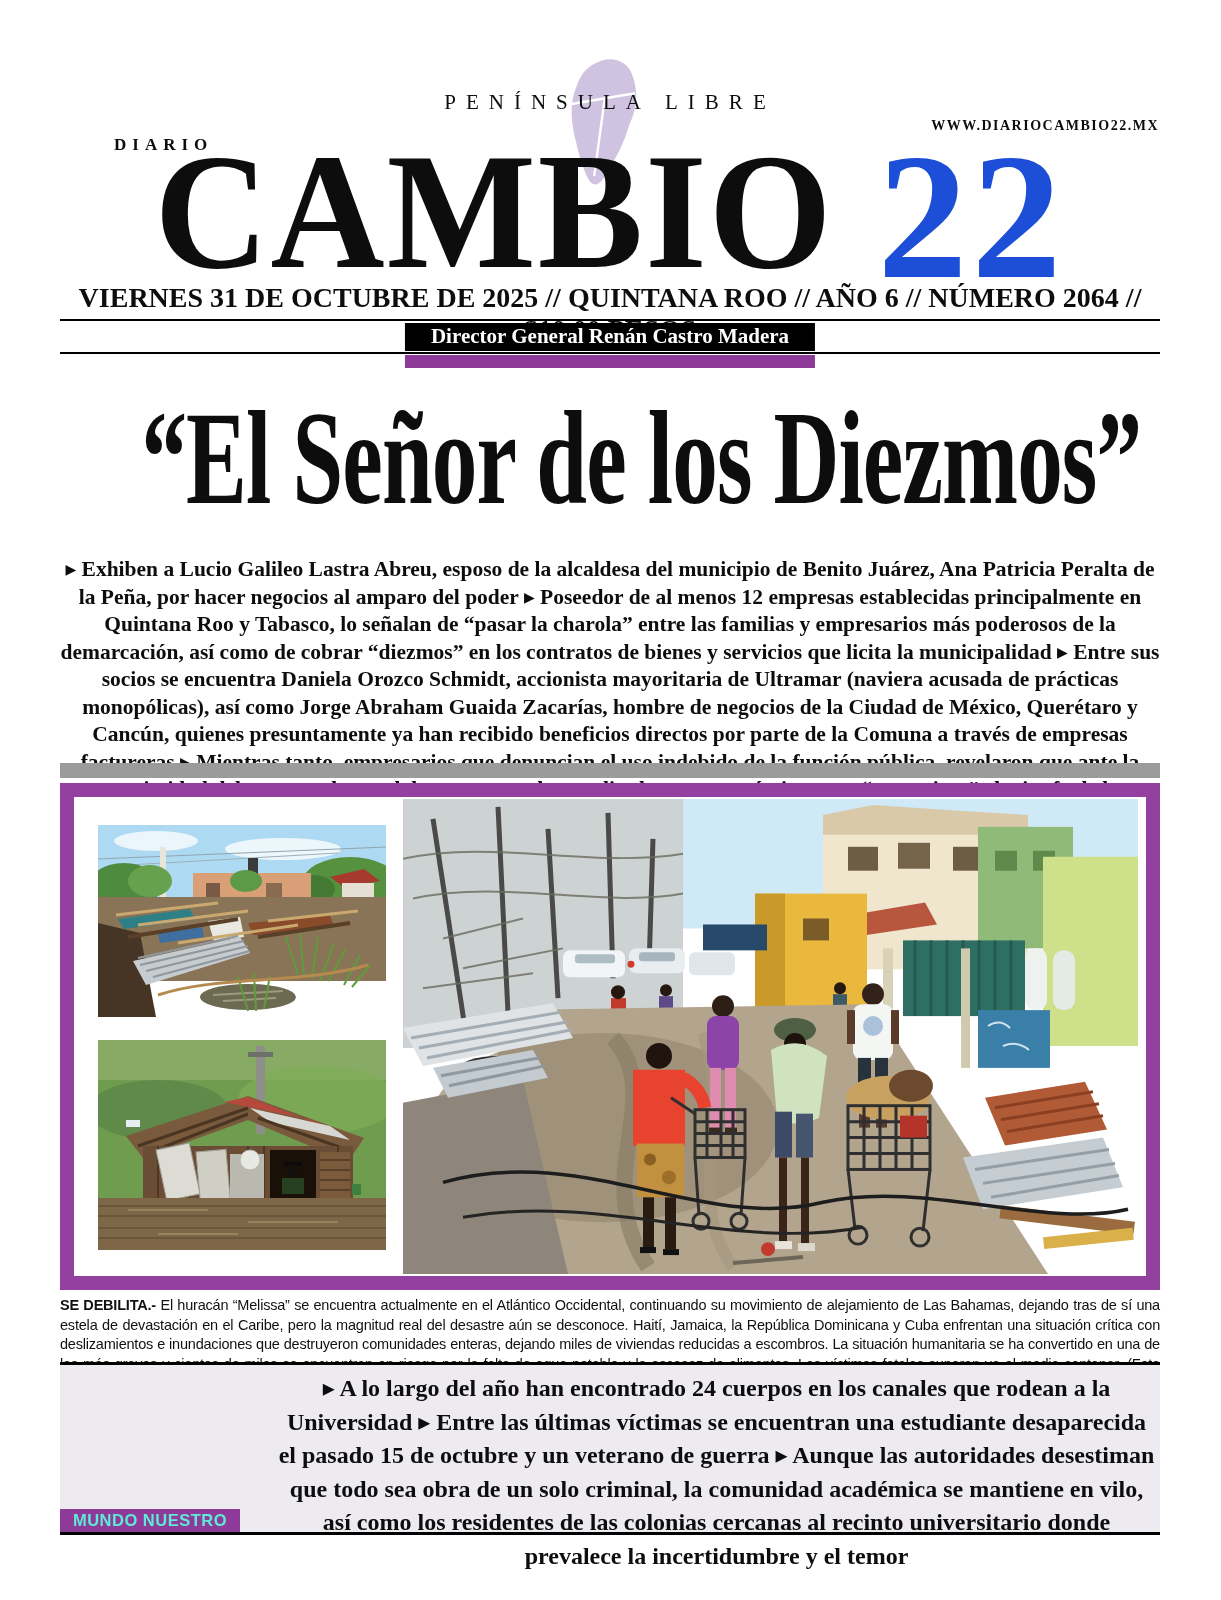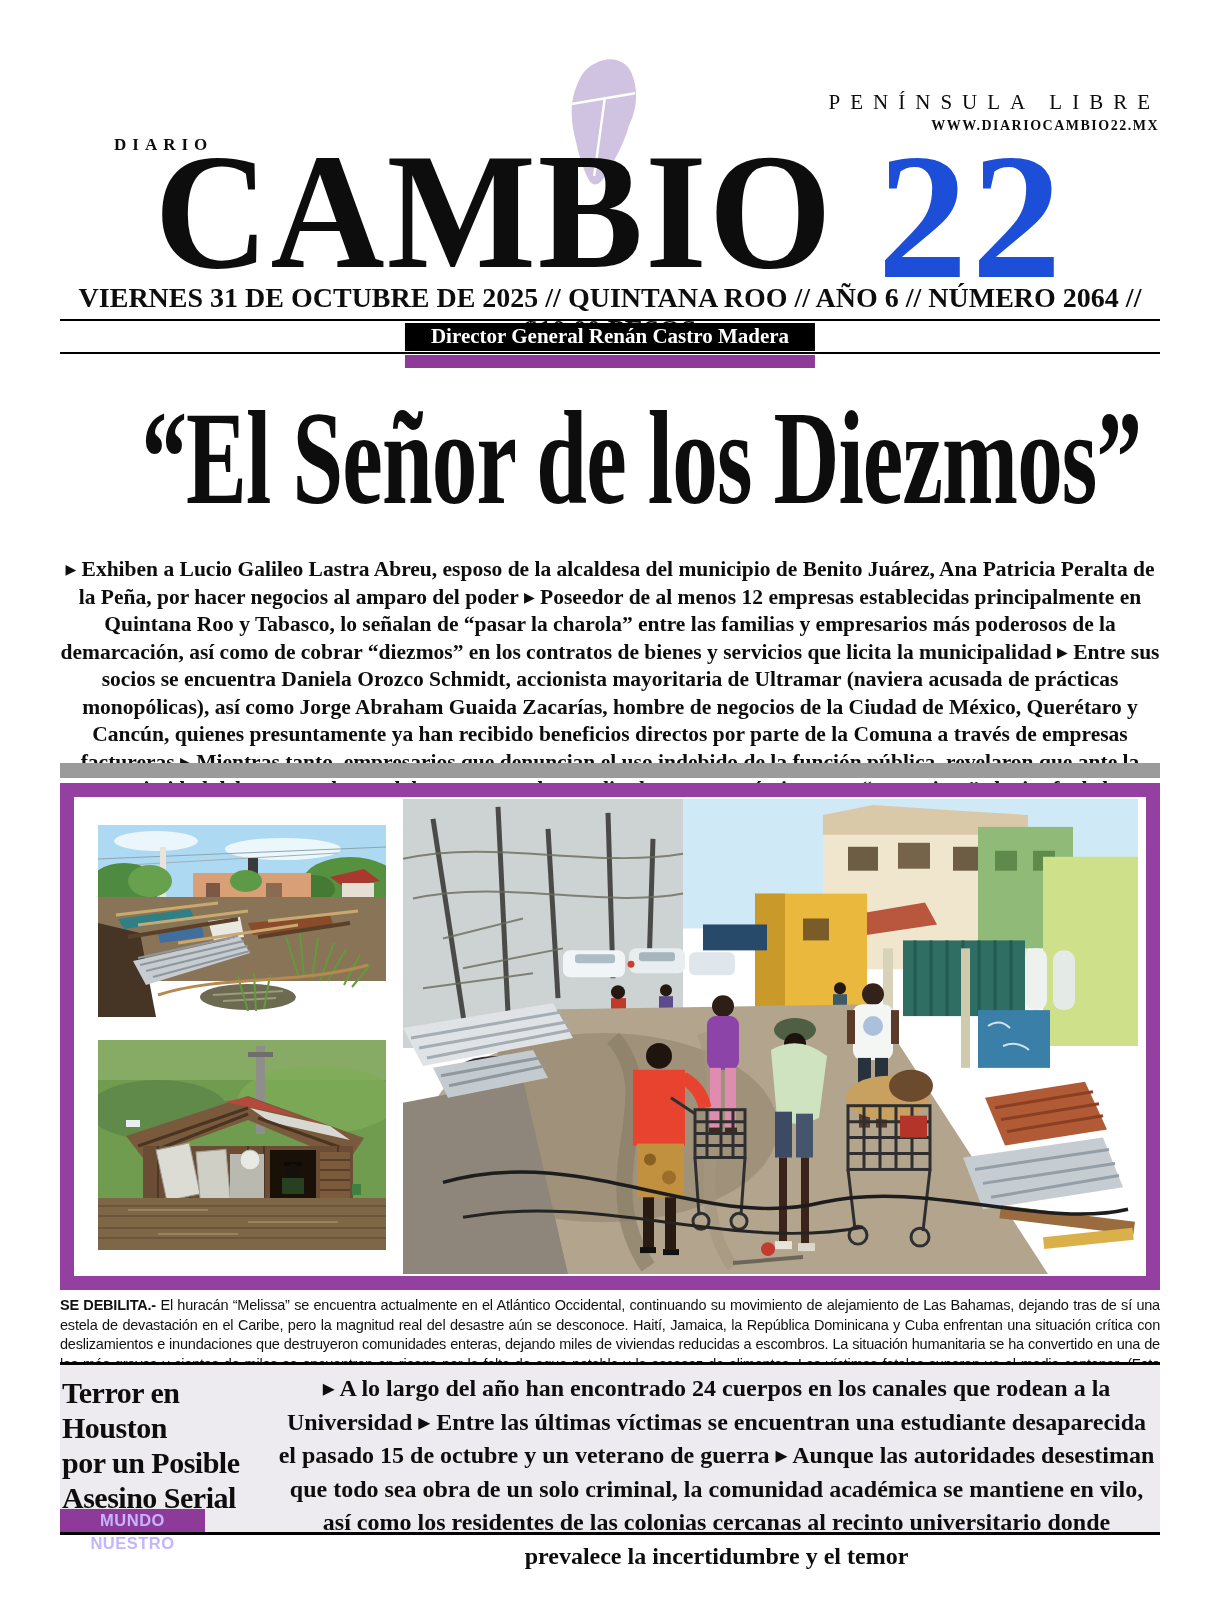--- a/index.html
+++ b/index.html
@@ -2,21 +2,21 @@
 <html lang="es"><head>
 <meta charset="utf-8">
 <style>
   html,body{margin:0;padding:0;background:#ffffff;}
   body{width:1221px;height:1600px;position:relative;font-family:"Liberation Serif",serif;color:#0d0d0d;overflow:hidden;}
   .abs{position:absolute;}
 
   
   #kicker{left:114px;top:116px;font-size:17px;font-weight:bold;letter-spacing:6px;margin-top:19px;}
   #peninsula{left:545px;top:56px;width:120px;height:112px;}
-  #motto{left:60px;top:90px;width:1100px;text-align:right;font-size:21px;letter-spacing:10px;font-weight:500;}
+  #motto{left:60px;top:90px;width:1100px;text-align:center;font-size:21px;letter-spacing:10px;font-weight:500;}
   #website{top:118px;right:62px;font-size:14px;font-weight:bold;letter-spacing:1.5px;}
   #masthead{left:60px;top:118px;width:1100px;text-align:center;white-space:nowrap;}
   #masthead .title{font-size:158px;font-weight:bold;letter-spacing:2px;line-height:1;display:inline-block;transform:scale(1.0,1.05);transform-origin:bottom center;}
   #masthead .number{font-size:180px;font-weight:bold;line-height:1;color:#1d4ed8;display:inline-block;margin-left:44px;position:relative;top:9px;letter-spacing:4px;}
   #dateline{left:60px;top:282px;width:1100px;text-align:center;font-size:28px;font-weight:bold;}
   #director-zone{left:60px;top:319px;width:1100px;height:50px;}
   .hrule{position:absolute;left:0;right:0;height:2px;background:#000;}
   #hrule1{top:0;}
   #hrule2{top:33px;}
   #director-stack{position:absolute;left:50%;transform:translateX(-50%);top:4px;text-align:center;}
@@ -38,21 +38,21 @@
   #photo-b{left:24px;top:243px;width:288px;height:210px;}
   #photo-c{left:329px;top:2px;width:735px;height:475px;}
   .photo svg{display:block;width:100%;height:100%;}
 
   #caption{left:60px;top:1296px;width:1100px;font-family:"Liberation Sans",sans-serif;font-size:14.5px;line-height:19.5px;letter-spacing:-0.2px;text-align:justify;color:#111;}
   #caption b{font-weight:bold;}
 
   
   #bottom{left:60px;top:1362px;width:1100px;height:167px;background:#edebf0;border-top:3px solid #000;border-bottom:3px solid #000;}
   #terror{position:absolute;left:2px;top:10px;width:210px;font-size:30px;font-weight:bold;line-height:35px;letter-spacing:-0.5px;}
-  #tag-bar{position:absolute;left:0;bottom:0;width:145px;height:23px;background:#8e3a98;color:#c4b5fd;font-family:"Liberation Sans",sans-serif;font-size:16.5px;font-weight:bold;text-align:center;line-height:23px;letter-spacing:0.5px;}
+  #tag-bar{position:absolute;left:0;bottom:0;width:180px;height:23px;background:#8e3a98;color:#5eead4;font-family:"Liberation Sans",sans-serif;font-size:16.5px;font-weight:bold;text-align:center;line-height:23px;letter-spacing:0.5px;}
   #bottom-deck{position:absolute;left:197px;right:4px;top:7px;text-align:center;font-size:24px;font-weight:bold;line-height:33.5px;font-family:"Liberation Serif","DejaVu Sans",serif;margin-left:20px;}
 </style>
 </head>
 <body>
 
 <div class="abs" id="kicker">DIARIO</div>
 
 <div class="abs" id="peninsula">
   <svg viewBox="0 0 100 112" xmlns="http://www.w3.org/2000/svg">
     <path d="M42,6 C55,-1 68,4 72,14 C78,28 77,44 70,58 C66,72 60,84 52,96 C48,105 42,111 37,104 C33,97 29,86 26,72 C22,58 20,40 26,26 C30,15 34,10 42,6 Z" fill="#d0c3e1"></path>
@@ -303,21 +303,15 @@
         <path d="M330,466 L400,460" stroke="#6f665a" stroke-width="4"></path>
       </svg>
     </div>
 
   </div>
 </div>
 
 <div class="abs" id="caption"><b>SE DEBILITA.-</b><span> El huracán “Melissa” se encuentra actualmente en el Atlántico Occidental, continuando su movimiento de alejamiento de Las Bahamas, dejando tras de sí una estela de devastación en el Caribe, pero la magnitud real del desastre aún se desconoce. Haití, Jamaica, la República Dominicana y Cuba enfrentan una situación crítica con deslizamientos e inundaciones que destruyeron comunidades enteras, dejando miles de viviendas reducidas a escombros. La situación humanitaria se ha convertido en una de las más graves y cientos de miles se encuentran en riesgo por la falta de agua potable y la escasez de alimentos. Las víctimas fatales superan ya el medio centenar. (Foto Cambio 22)</span></div>
 
 <div class="abs" id="bottom">
-  <div id="terror">
-    <span>Terror en</span><br>
-    <span>Houston</span><br>
-    <span>por un Posible</span><br>
-    <span>Asesino Serial</span>
-  </div>
   <div id="tag-bar">MUNDO NUESTRO</div>
   <div id="bottom-deck">▸ A lo largo del año han encontrado 24 cuerpos en los canales que rodean a la Universidad  ▸ Entre las últimas víctimas se encuentran una estudiante desaparecida el pasado 15 de octubre y un veterano de guerra  ▸ Aunque las autoridades desestiman que todo sea obra de un solo criminal, la comunidad académica se mantiene en vilo, así como los residentes de las colonias cercanas al recinto universitario donde prevalece la incertidumbre y el temor</div>
 </div>
 
 </body></html>

